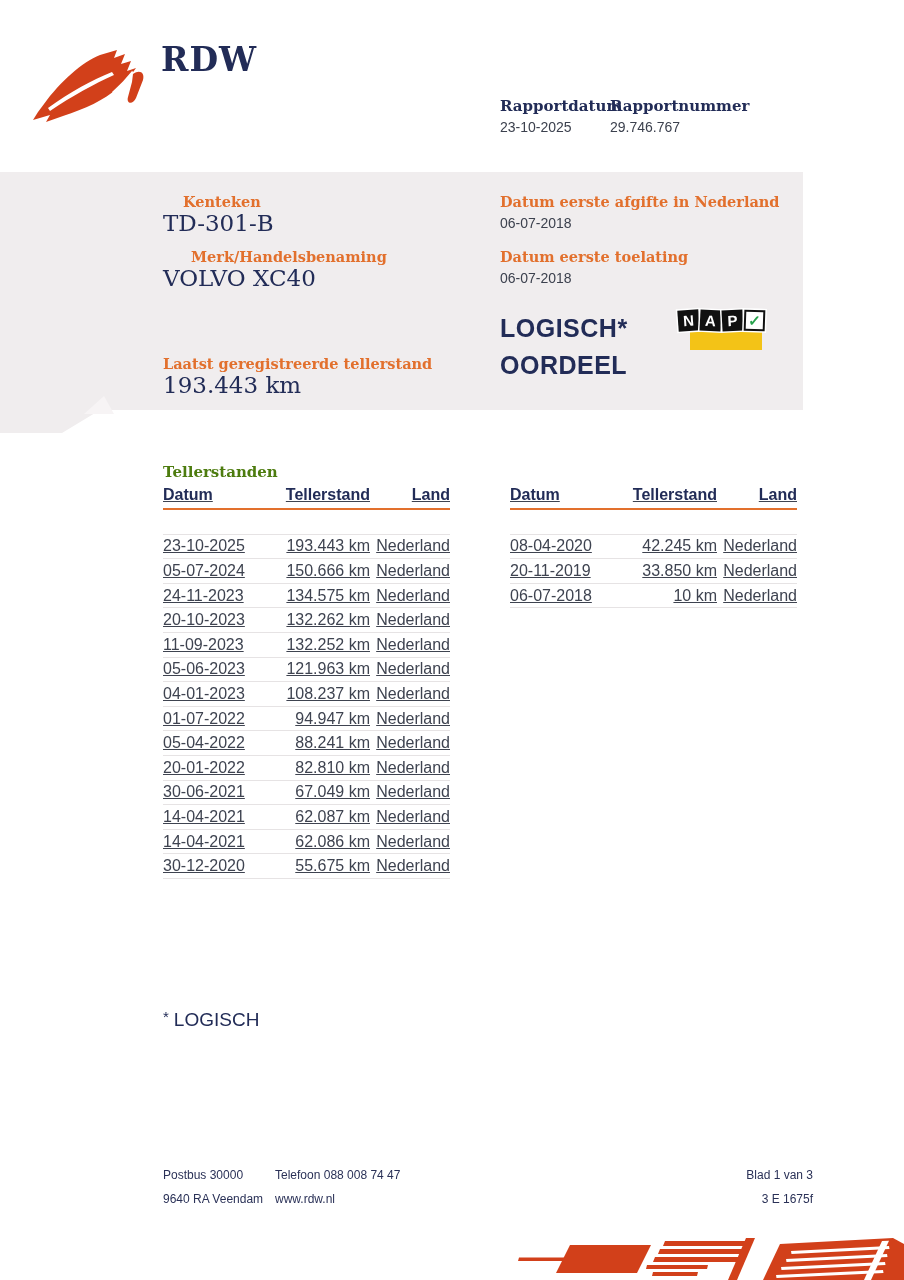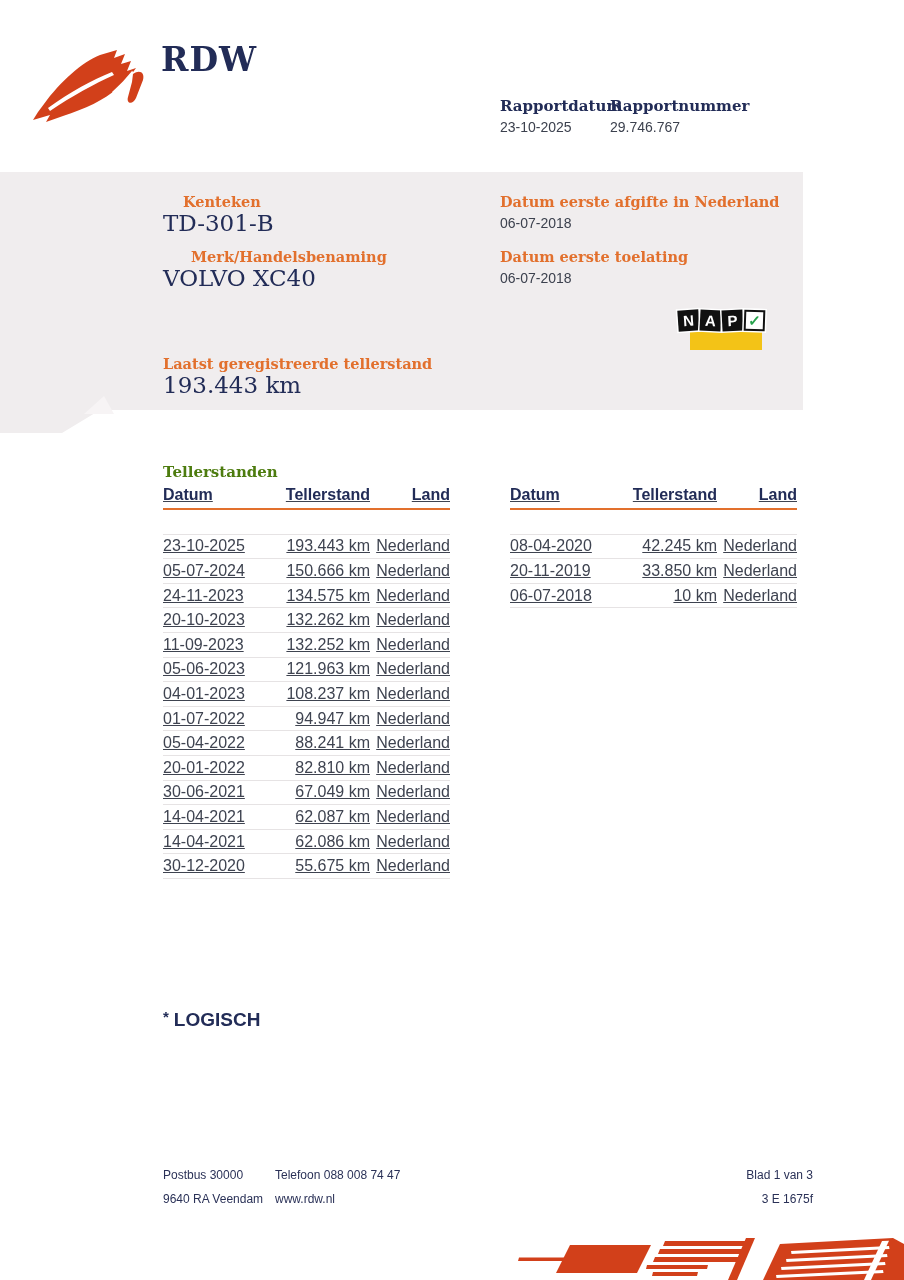--- a/index.html
+++ b/index.html
@@ -44,21 +44,21 @@
   .mtable .hrow{display:flex;font-weight:bold;color:#222c57;padding-bottom:4px;
                 border-bottom:2px solid #e2702d;}
   .mtable .row{display:flex;align-items:center;height:23.6px;border-bottom:1px solid #e6e3e4;}
   .c1{width:96px;text-align:left;}
   .c2{flex:1;text-align:right;}
   .c3{width:80px;text-align:right;}
   .tbl-left{left:163px;top:486px;}
   .tbl-right{left:510px;top:486px;}
 
   
-  .note-head{left:163px;top:1008px;font-size:19px;font-weight:bold;color:#222c57;}
+  .note-head{left:163px;top:1008px;font-size:19px;font-weight:normal;color:#222c57;}
   .note-ast{font-size:15px;vertical-align:4px;margin-right:5px;}
   .note-body{left:163px;top:1038px;width:664px;font-size:14px;line-height:26px;color:#e0794a;}
 
   
   .ft{font-size:12px;color:#2a3157;}
   .ft-r{text-align:right;width:120px;}
 
   svg{display:block;}
 </style>
 </head>
@@ -92,20 +92,22 @@
   <div class="abs f-label" style="left:163px;top:248px;margin-left:28px;">Merk/Handelsbenaming</div>
   <div class="abs f-big" style="left:163px;top:265px;">VOLVO XC40</div>
   <div class="abs f-label" style="left:163px;top:355px;">Laatst geregistreerde tellerstand</div>
   <div class="abs f-big" style="left:163px;top:372px;">193.443 km</div>
 
   <div class="abs f-label" style="left:500px;top:193px;">Datum eerste afgifte in Nederland</div>
   <div class="abs f-date" style="left:500px;top:215px;">06-07-2018</div>
   <div class="abs f-label" style="left:500px;top:248px;">Datum eerste toelating</div>
   <div class="abs f-date" style="left:500px;top:270px;">06-07-2018</div>
 
+  <div class="abs verdict">LOGISCH*
+OORDEEL</div>
 
   <div class="abs nap">
     <div class="nap-yellow"></div>
     <div class="nap-tile" style="left:2px;transform:rotate(-4deg);">N</div>
     <div class="nap-tile" style="left:24px;transform:rotate(3deg);">A</div>
     <div class="nap-tile" style="left:46px;transform:rotate(-3deg);">P</div>
     <div class="nap-tile nap-check" style="left:68px;transform:rotate(2deg);">✓</div>
   </div>
 
   <div class="abs section-title">Tellerstanden</div>

